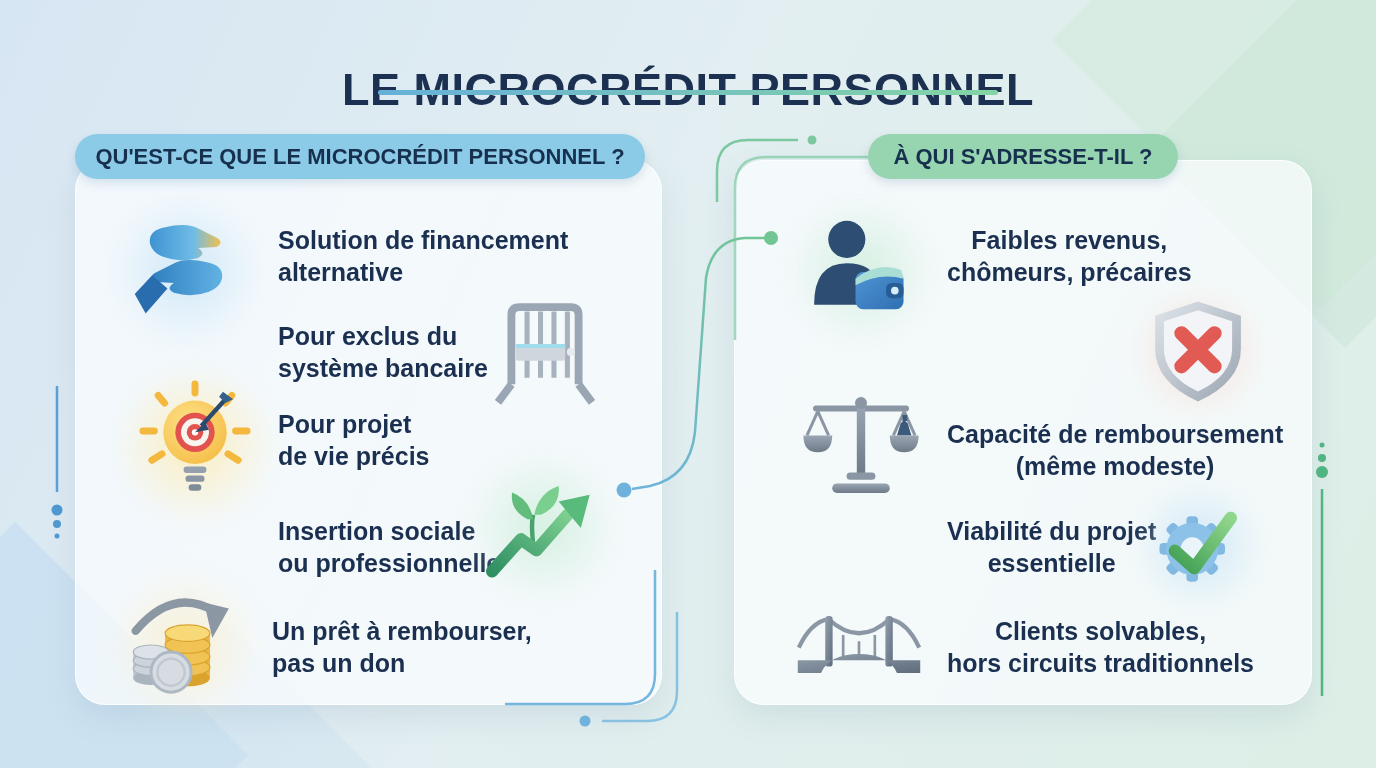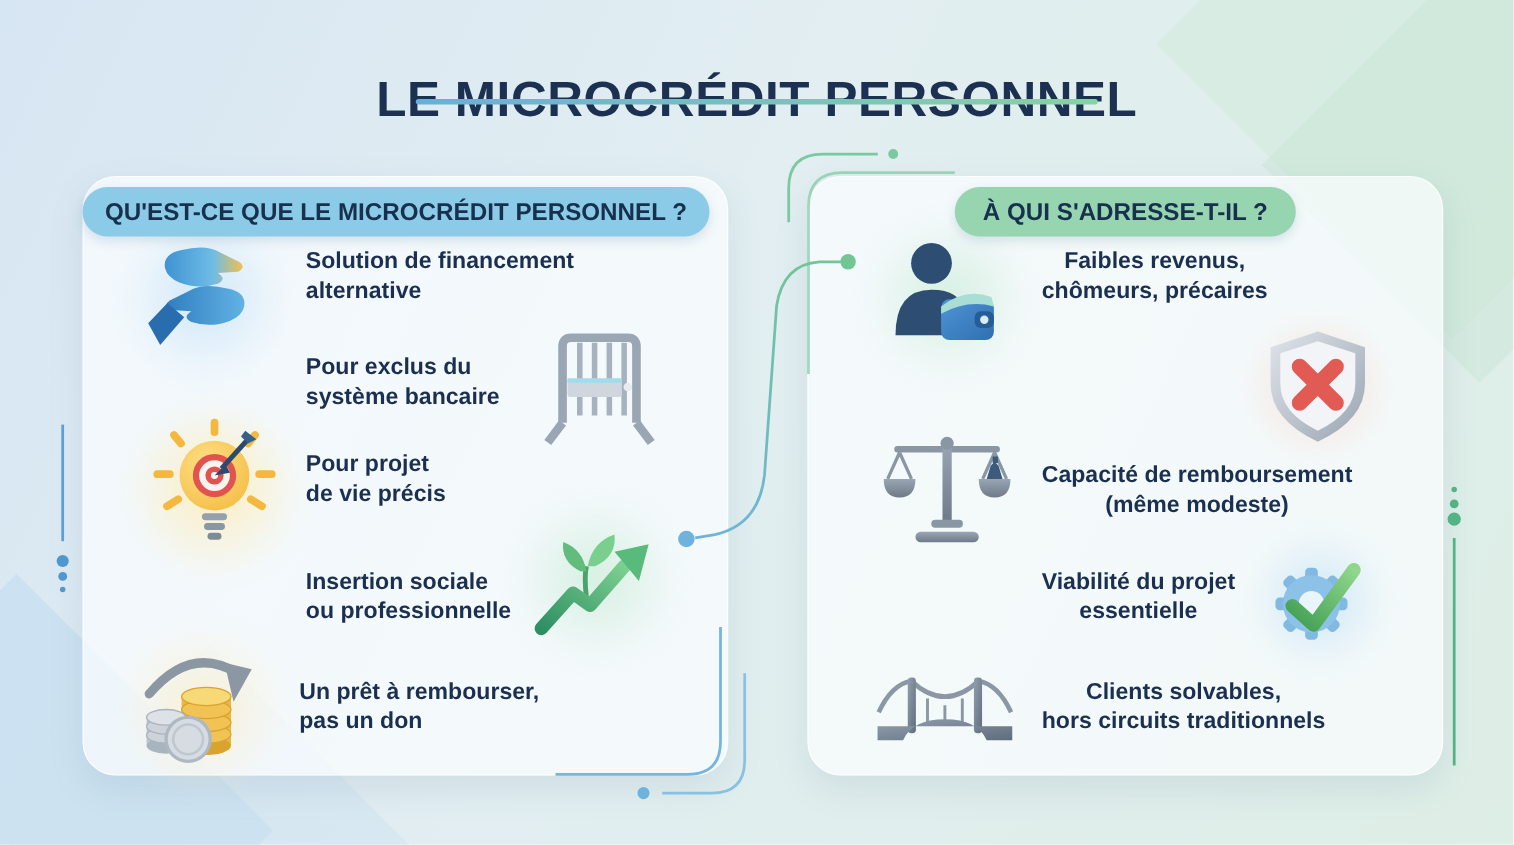--- a/index.html
+++ b/index.html
@@ -18,34 +18,34 @@
     border-radius:3px;background:linear-gradient(90deg,#66b0d8,#84d4a4);}
 
   .card{position:absolute;top:160px;height:543px;border-radius:30px;
     background:rgba(251,254,255,.72);border:1px solid rgba(255,255,255,.85);
     box-shadow:0 12px 30px rgba(110,145,170,.16);}
   .card-left{left:75px;width:585px;}
   .card-right{left:734px;width:576px;text-align:center;}
 
   .pill{position:absolute;top:134px;height:45px;border-radius:23px;display:flex;
     align-items:center;justify-content:center;font-weight:bold;font-size:22px;
-    color:#16304e;box-shadow:0 4px 10px rgba(100,140,170,.22);z-index:5;margin-top:36px;}
+    color:#16304e;box-shadow:0 4px 10px rgba(100,140,170,.22);z-index:5;}
   .pill-blue{left:75px;width:570px;background:#8ccbe8;}
   .pill-green{left:868px;width:310px;background:#96d5b0;}
 
   .icon{position:absolute;}
   .icon svg{position:relative;width:100%;height:100%;display:block;}
   .halo{position:absolute;inset:-14%;border-radius:50%;filter:blur(9px);opacity:.7;}
   .halo-blue{background:radial-gradient(circle,#c2e1f6 0%,rgba(194,225,246,0) 70%);}
   .halo-yellow{background:radial-gradient(circle,#ffe9a6 0%,rgba(255,233,166,0) 70%);}
   .halo-green{background:radial-gradient(circle,#c9ecd7 0%,rgba(201,236,215,0) 70%);}
   .halo-red{background:radial-gradient(circle,#f9d6cc 0%,rgba(249,214,204,0) 70%);}
   .halo-warm{background:radial-gradient(circle,#fdeec6 0%,rgba(253,238,198,0) 70%);}
 
-  .txt{position:absolute;font-weight:bold;font-size:21px;line-height:1.27;
+  .txt{position:absolute;font-weight:bold;font-size:25px;line-height:1.27;
     color:#1b3050;white-space:pre-line;}
 
   .deco{position:absolute;left:0;top:0;z-index:4;pointer-events:none;}
 </style>
 </head>
 <body>
 
 <div class="canvas">
 
   <div class="shape s1"></div>

